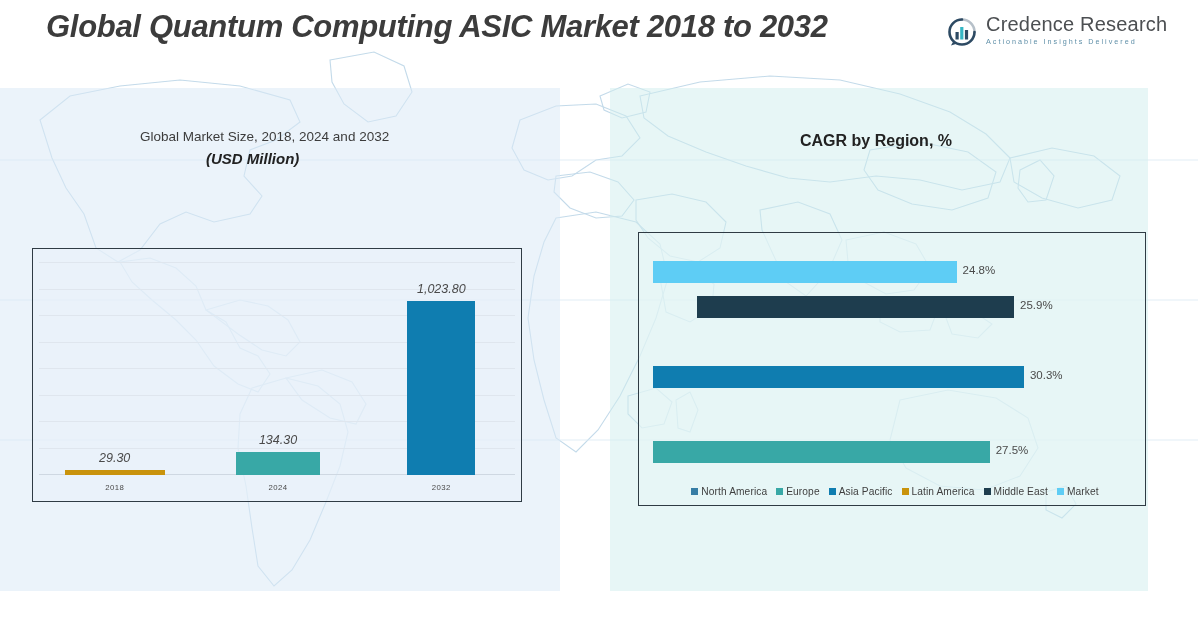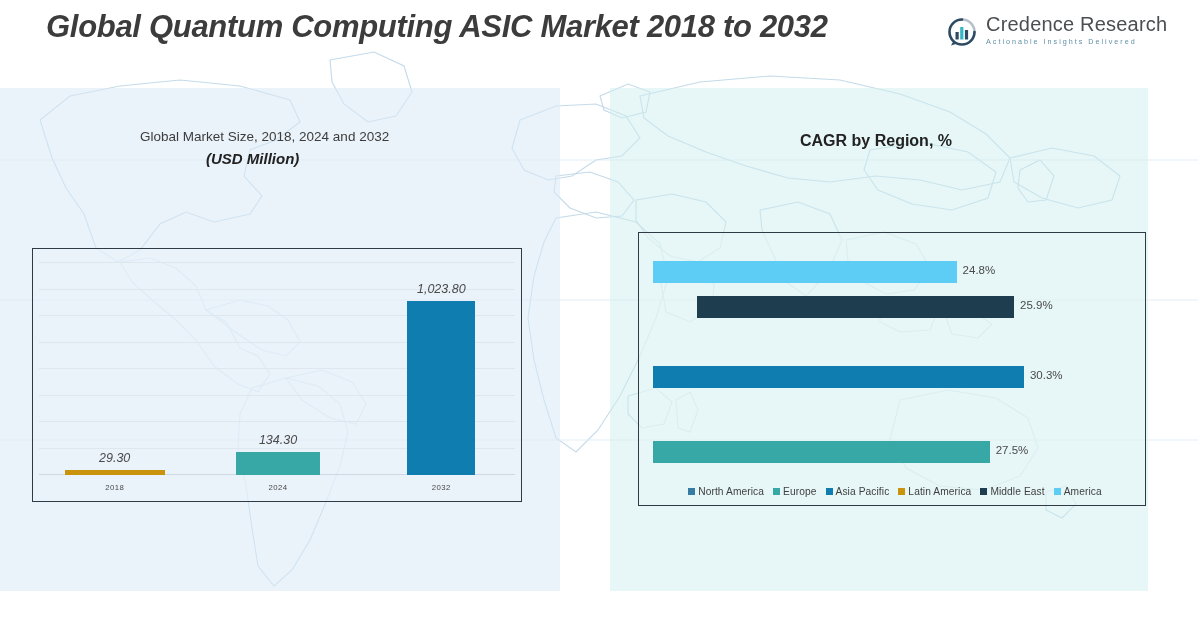--- a/index.html
+++ b/index.html
@@ -226,18 +226,18 @@
         <div class="leg-item">
           <span class="leg-sw" style="background: rgb(201, 147, 12);"></span>
           <span class="leg-lb">Latin America</span>
         </div>
         <div class="leg-item">
           <span class="leg-sw" style="background: rgb(30, 61, 78);"></span>
           <span class="leg-lb">Middle East</span>
         </div>
         <div class="leg-item">
           <span class="leg-sw" style="background: rgb(94, 205, 245);"></span>
-          <span class="leg-lb">America</span>
+          <span class="leg-lb">Market</span>
         </div>
       </div>
   </div>
 
 </div>
 
 </body></html>

